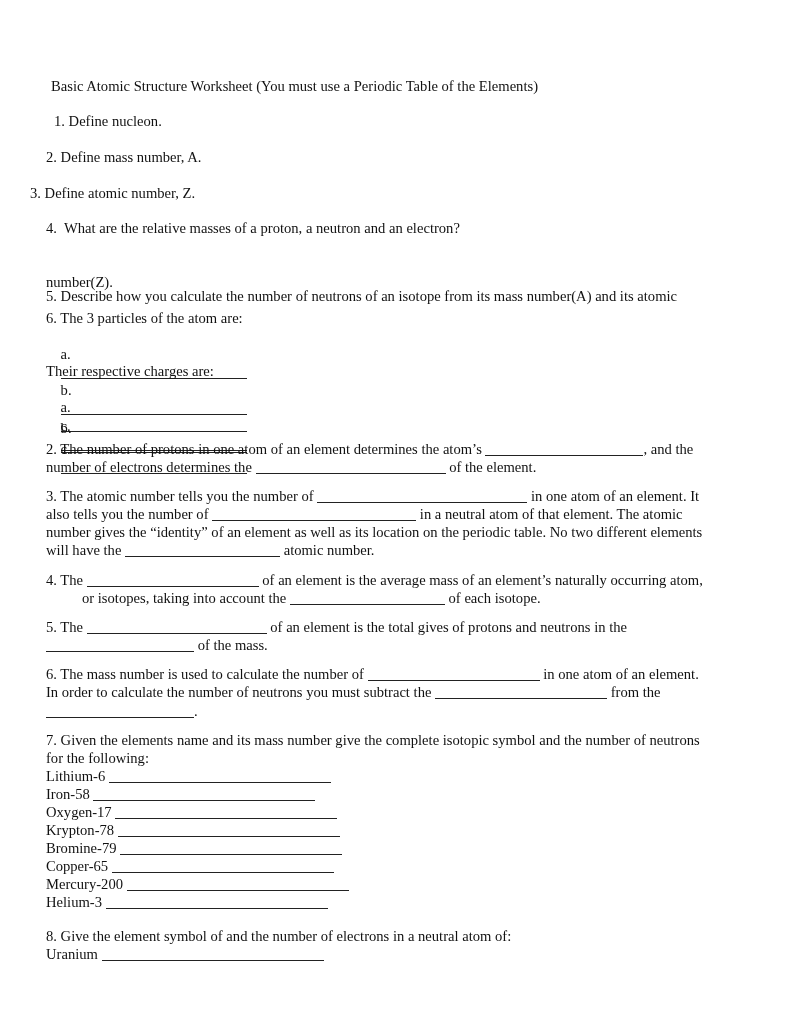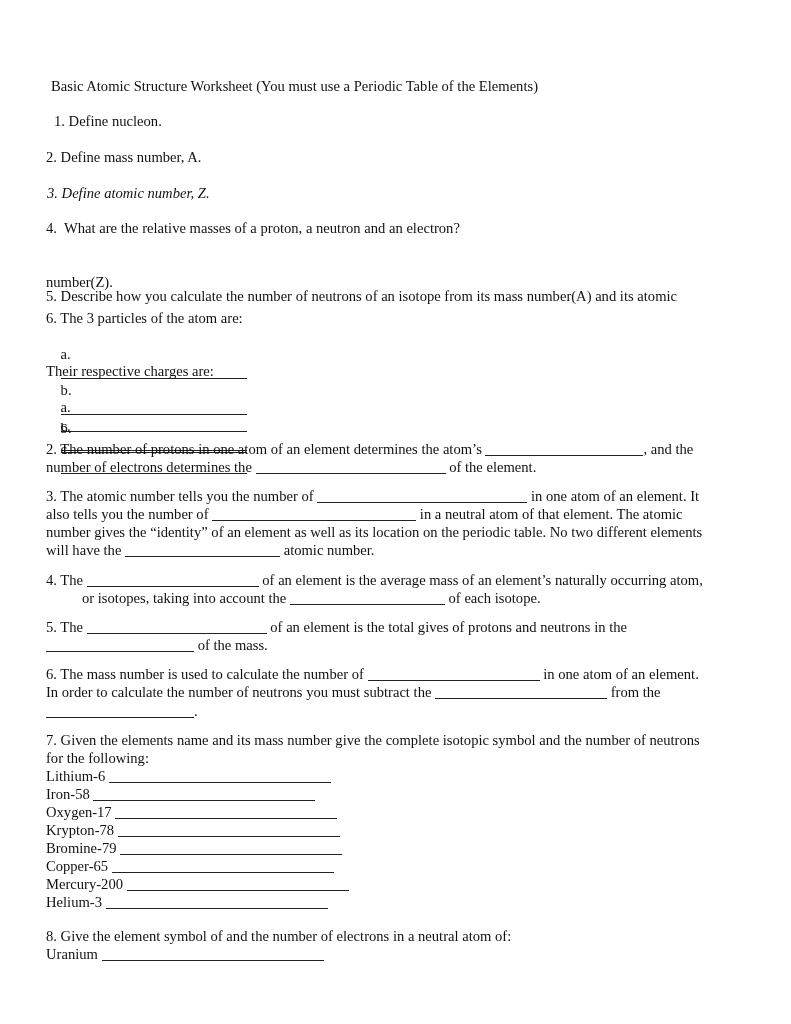--- a/index.html
+++ b/index.html
@@ -17,21 +17,21 @@
 </style>
 </head>
 <body>
 
 <div class="page">
 
   <div class="ln" style="left:51px;top:77px;">Basic Atomic Structure Worksheet (You must use a Periodic Table of the Elements)</div>
 
   <div class="ln" style="left:46px;top:112px;margin-left:8px;">1. Define nucleon.</div>
   <div class="ln" style="left:46px;top:148px;">2. Define mass number, A.</div>
-  <div class="ln" style="left:47px;top:184px;font-style:italic;">3. Define atomic number, Z.</div>
+  <div class="ln" style="left:30px;top:184px;">3. Define atomic number, Z.</div>
   <div class="ln" style="left:46px;top:219px;">4.  What are the relative masses of a proton, a neutron and an electron?</div>
   <div class="ln" style="left:46px;top:255px;margin-top:32px;">5. Describe how you calculate the number of neutrons of an isotope from its mass number(A) and its atomic</div>
   <div class="ln" style="left:46px;top:273px;">number(Z).</div>
   <div class="ln" style="left:46px;top:309px;">6. The 3 particles of the atom are:</div>
 
   <div class="ln" style="left:46px;top:327px;">
     <span>a.</span>
     <span class="blank" style="width:186px;"></span>
     <span>b.</span>
     <span class="blank" style="width:186px;"></span>

